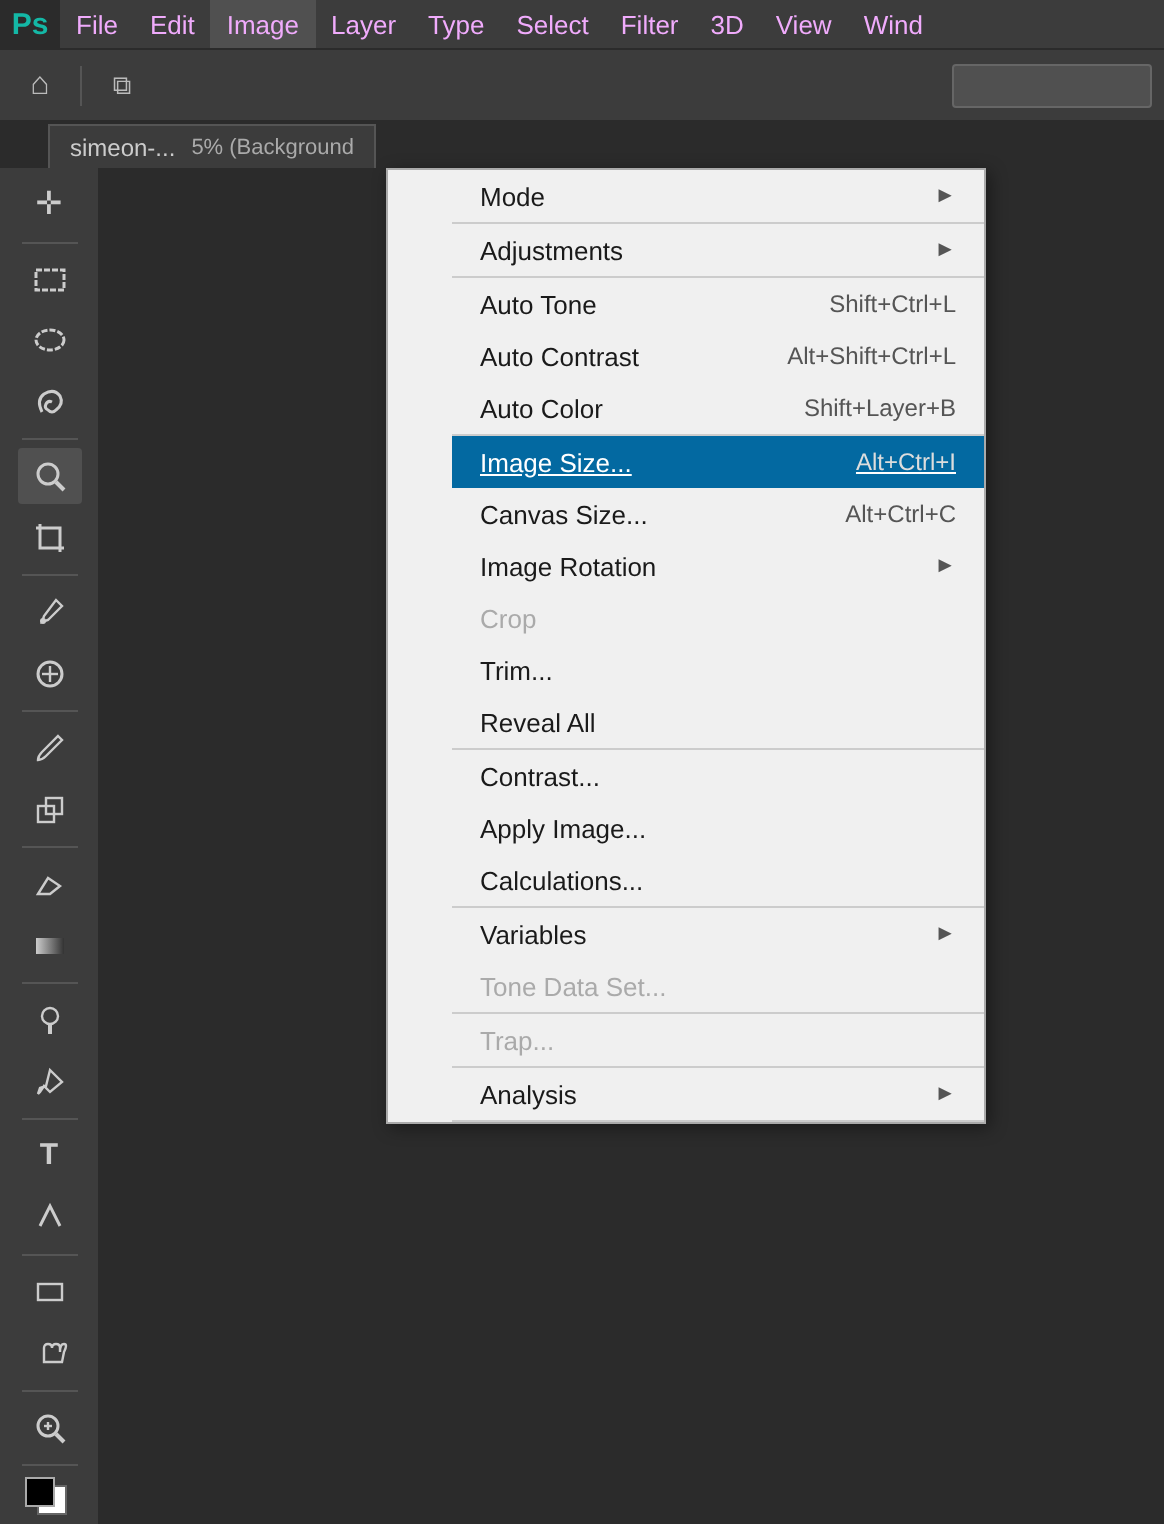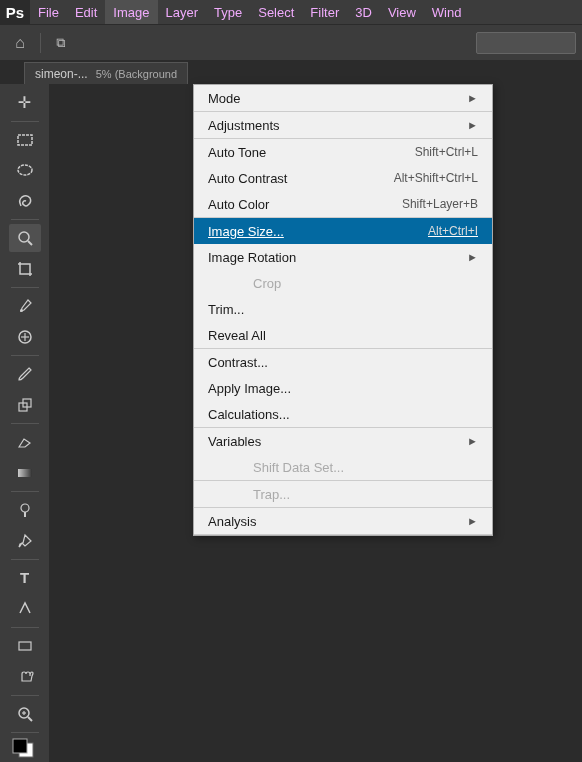--- a/index.html
+++ b/index.html
@@ -153,20 +153,21 @@
     
     .dropdown-menu {
       position: absolute;
       top: 0;
       left: 143px;
       width: 300px;
       background: #f0f0f0;
       border: 1px solid #aaa;
       box-shadow: 2px 2px 8px rgba(0,0,0,0.4);
       z-index: 200;
+      padding-left: 32px;
     }
     .menu-section {
       border-bottom: 1px solid #ccc;
     }
     .menu-item {
       display: flex;
       align-items: center;
       justify-content: space-between;
       padding: 5px 14px 5px 14px;
       color: #1a1a1a;
@@ -175,21 +176,20 @@
       min-height: 26px;
     }
     .menu-item.highlighted {
       background: #0369a1;
       color: white;
       text-decoration: underline;
     }
     .menu-item.disabled {
       color: #aaa;
       cursor: default;
-      margin-left: 45px;
     }
     .menu-item-label {
       font-size: 13px;
     }
     .menu-item-shortcut {
       font-size: 12px;
       color: #555;
       margin-left: 20px;
     }
     .menu-item.highlighted .menu-item-shortcut {
@@ -198,21 +198,21 @@
     .menu-item-arrow {
       font-size: 11px;
       color: #555;
     }
   </style>
 </head>
 <body>
 
 <div class="menu-bar">
   <div class="menu-bar-app">
-    <span style="color:#ffffff;font-weight:bold;font-size:15px;">Ps</span>
+    <span style="color:#14b8a6;font-weight:bold;font-size:15px;">Ps</span>
   </div>
   <div class="menu-bar-item">File</div>
   <div class="menu-bar-item">Edit</div>
   <div class="menu-bar-item active">Image</div>
   <div class="menu-bar-item">Layer</div>
   <div class="menu-bar-item">Type</div>
   <div class="menu-bar-item">Select</div>
   <div class="menu-bar-item">Filter</div>
   <div class="menu-bar-item">3D</div>
   <div class="menu-bar-item">View</div>
@@ -409,20 +409,24 @@
           <span class="menu-item-shortcut">Shift+Layer+B</span>
         </div>
       </div>
 
       <div class="menu-section">
         <div class="menu-item highlighted">
           <span class="menu-item-label">Image Size...</span>
           <span class="menu-item-shortcut" style="color:#ddd;">Alt+Ctrl+I</span>
         </div>
         <div class="menu-item">
+          <span class="menu-item-label">Canvas Size...</span>
+          <span class="menu-item-shortcut">Alt+Ctrl+C</span>
+        </div>
+        <div class="menu-item">
           <span class="menu-item-label">Image Rotation</span>
           <span class="menu-item-arrow">►</span>
         </div>
         <div class="menu-item disabled">
           <span class="menu-item-label">Crop</span>
         </div>
         <div class="menu-item">
           <span class="menu-item-label">Trim...</span>
         </div>
         <div class="menu-item">
@@ -441,21 +445,21 @@
           <span class="menu-item-label">Calculations...</span>
         </div>
       </div>
 
       <div class="menu-section">
         <div class="menu-item">
           <span class="menu-item-label">Variables</span>
           <span class="menu-item-arrow">►</span>
         </div>
         <div class="menu-item disabled">
-          <span class="menu-item-label">Shift Data Set...</span>
+          <span class="menu-item-label">Tone Data Set...</span>
         </div>
       </div>
 
       <div class="menu-section">
         <div class="menu-item disabled">
           <span class="menu-item-label">Trap...</span>
         </div>
       </div>
 
       <div class="menu-section">

